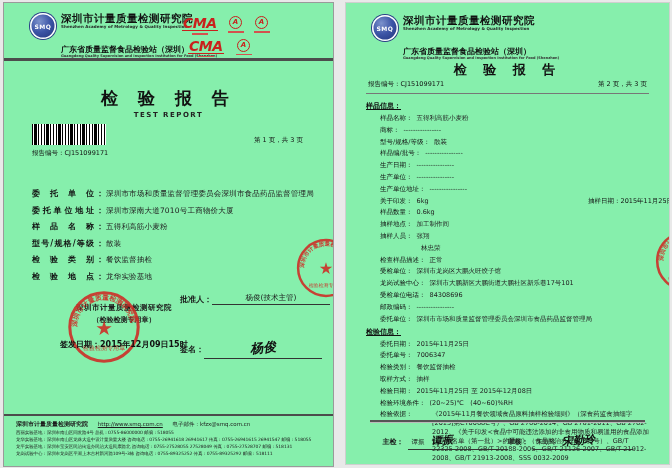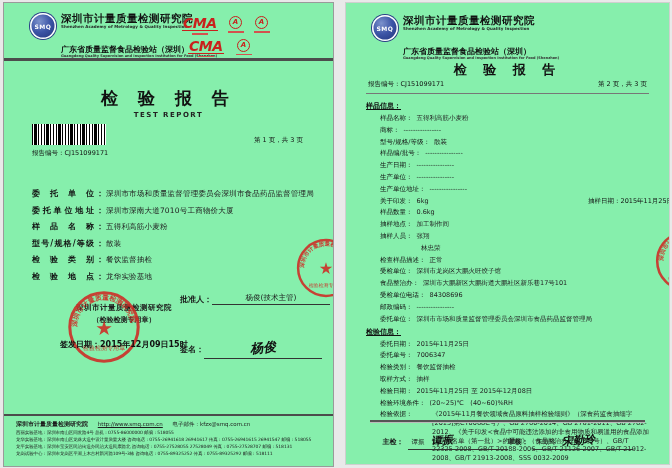--- a/index.html
+++ b/index.html
@@ -323,21 +323,21 @@
           <span class="rv">正常</span>
         </div>
     </div>
 
     <div class="p2rows">
       <div class="row">
           <span class="rl">受检单位：</span>
           <span class="rv">深圳市龙岗区大鹏火旺饺子馆</span>
         </div>
       <div class="row">
-          <span class="rl">食品整治办：</span>
+          <span class="rl">龙岗试验中心：</span>
           <span class="rv">深圳市大鹏新区大鹏街道大鹏社区新乐巷17号101</span>
         </div>
       <div class="row">
           <span class="rl">受检单位电话：</span>
           <span class="rv">84308696</span>
         </div>
       <div class="row">
           <span class="rl">邮政编码：</span>
           <span class="rv">----------------</span>
         </div>

